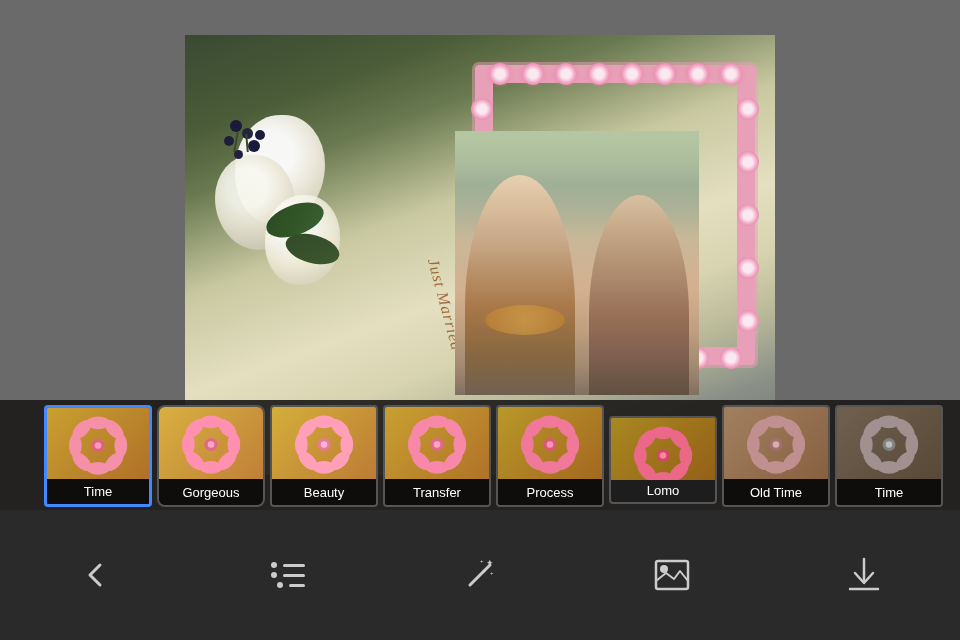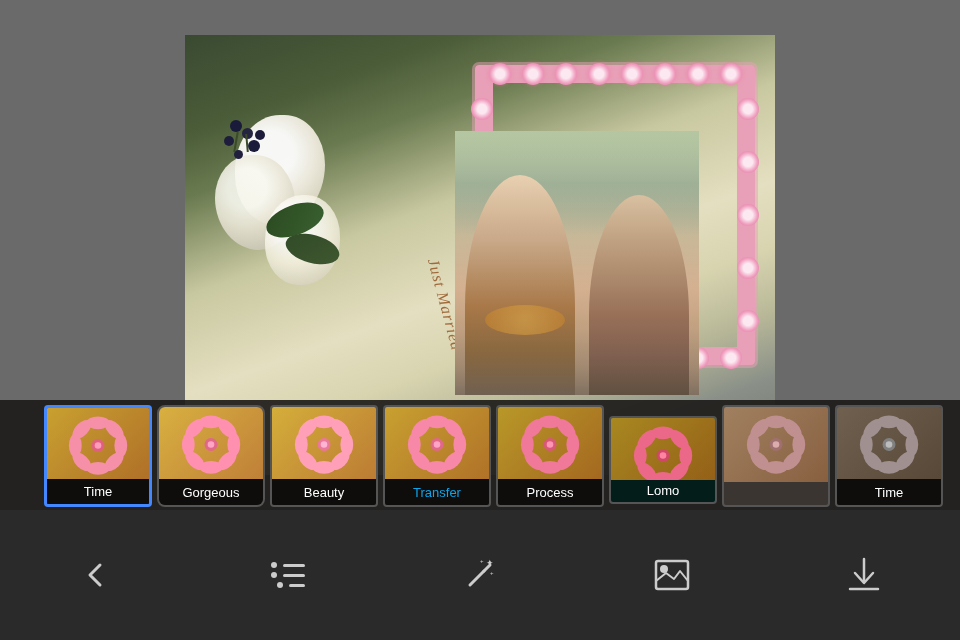--- a/index.html
+++ b/index.html
@@ -303,40 +303,40 @@
               <ellipse cx="32.5" cy="55.3" rx="11.7" ry="6.4" fill="#f888a8" transform="rotate(180.0,32.5,55.3)"></ellipse>
               <ellipse cx="16.4" cy="48.6" rx="11.7" ry="6.4" fill="#f888a8" transform="rotate(225.0,16.4,48.6)"></ellipse>
               <ellipse cx="9.8" cy="32.5" rx="11.7" ry="6.4" fill="#f888a8" transform="rotate(270.0,9.8,32.5)"></ellipse>
               <ellipse cx="16.4" cy="16.4" rx="11.7" ry="6.4" fill="#f888a8" transform="rotate(315.0,16.4,16.4)"></ellipse>
               <ellipse cx="32.5" cy="9.8" rx="11.7" ry="6.4" fill="#f888a8" transform="rotate(360.0,32.5,9.8)"></ellipse>
               <ellipse cx="48.6" cy="16.4" rx="11.7" ry="6.4" fill="#f888a8" transform="rotate(405.0,48.6,16.4)"></ellipse>
       <circle cx="32.5" cy="32.5" r="6.5" fill="#e06888"></circle>
       <circle cx="32.5" cy="32.5" r="3.3" fill="#ffa4c4"></circle>
     </svg></div>
         </div>
-        <div style="width: 100%; height: 27px; background: rgba(0, 0, 0, 0.75); color: #0ea5e9; font-size: 13px; display: flex; align-items: center; justify-content: center; font-family: Arial, sans-serif;">Transfer</div>
+        <div style="width: 100%; height: 27px; background: rgba(0, 0, 0, 0.75); color: #ffffff; font-size: 13px; display: flex; align-items: center; justify-content: center; font-family: Arial, sans-serif;">Transfer</div>
       </div>
       <div class="filter-item" style="display: flex; flex-direction: column; align-items: center; width: 108px; height: 102px; border: 2px solid rgb(85, 85, 85); border-radius: 4px; overflow: hidden; cursor: pointer; flex-shrink: 0; position: relative; background: rgb(58, 53, 48);">
         <div style="width: 100%; height: 75px; position: relative; overflow: hidden; background: linear-gradient(135deg, rgb(184, 152, 40) 0%, rgb(164, 104, 32) 100%);">
           <div style="position: absolute; top: 5px; left: 50%; transform: translateX(-50%);"><svg width="65" height="65" viewBox="0 0 65 65" xmlns="http://www.w3.org/2000/svg">
       <ellipse cx="55.3" cy="32.5" rx="11.7" ry="6.4" fill="#f07898" transform="rotate(90.0,55.3,32.5)"></ellipse>
               <ellipse cx="48.6" cy="48.6" rx="11.7" ry="6.4" fill="#f07898" transform="rotate(135.0,48.6,48.6)"></ellipse>
               <ellipse cx="32.5" cy="55.3" rx="11.7" ry="6.4" fill="#f07898" transform="rotate(180.0,32.5,55.3)"></ellipse>
               <ellipse cx="16.4" cy="48.6" rx="11.7" ry="6.4" fill="#f07898" transform="rotate(225.0,16.4,48.6)"></ellipse>
               <ellipse cx="9.8" cy="32.5" rx="11.7" ry="6.4" fill="#f07898" transform="rotate(270.0,9.8,32.5)"></ellipse>
               <ellipse cx="16.4" cy="16.4" rx="11.7" ry="6.4" fill="#f07898" transform="rotate(315.0,16.4,16.4)"></ellipse>
               <ellipse cx="32.5" cy="9.8" rx="11.7" ry="6.4" fill="#f07898" transform="rotate(360.0,32.5,9.8)"></ellipse>
               <ellipse cx="48.6" cy="16.4" rx="11.7" ry="6.4" fill="#f07898" transform="rotate(405.0,48.6,16.4)"></ellipse>
       <circle cx="32.5" cy="32.5" r="6.5" fill="#d85878"></circle>
       <circle cx="32.5" cy="32.5" r="3.3" fill="#ff94b4"></circle>
     </svg></div>
         </div>
         <div style="width: 100%; height: 27px; background: rgba(0, 0, 0, 0.75); color: white; font-size: 13px; display: flex; align-items: center; justify-content: center; font-family: Arial, sans-serif;">Process</div>
       </div>
-      <div class="filter-item" style="display: flex; flex-direction: column; align-items: center; width: 108px; height: 88px; border: 2px solid rgb(85, 85, 85); border-radius: 4px; overflow: hidden; cursor: pointer; flex-shrink: 0; position: relative; background: #0f766e; margin-top: 8px;">
+      <div class="filter-item" style="display: flex; flex-direction: column; align-items: center; width: 108px; height: 88px; border: 2px solid rgb(85, 85, 85); border-radius: 4px; overflow: hidden; cursor: pointer; flex-shrink: 0; position: relative; background: #737373; margin-top: 8px;">
         <div style="width: 100%; height: 75px; position: relative; overflow: hidden; background: linear-gradient(135deg, rgb(168, 136, 32) 0%, rgb(148, 96, 24) 100%);">
           <div style="position: absolute; top: 5px; left: 50%; transform: translateX(-50%);"><svg width="65" height="65" viewBox="0 0 65 65" xmlns="http://www.w3.org/2000/svg">
       <ellipse cx="55.3" cy="32.5" rx="11.7" ry="6.4" fill="#ec6888" transform="rotate(90.0,55.3,32.5)"></ellipse>
               <ellipse cx="48.6" cy="48.6" rx="11.7" ry="6.4" fill="#ec6888" transform="rotate(135.0,48.6,48.6)"></ellipse>
               <ellipse cx="32.5" cy="55.3" rx="11.7" ry="6.4" fill="#ec6888" transform="rotate(180.0,32.5,55.3)"></ellipse>
               <ellipse cx="16.4" cy="48.6" rx="11.7" ry="6.4" fill="#ec6888" transform="rotate(225.0,16.4,48.6)"></ellipse>
               <ellipse cx="9.8" cy="32.5" rx="11.7" ry="6.4" fill="#ec6888" transform="rotate(270.0,9.8,32.5)"></ellipse>
               <ellipse cx="16.4" cy="16.4" rx="11.7" ry="6.4" fill="#ec6888" transform="rotate(315.0,16.4,16.4)"></ellipse>
               <ellipse cx="32.5" cy="9.8" rx="11.7" ry="6.4" fill="#ec6888" transform="rotate(360.0,32.5,9.8)"></ellipse>
               <ellipse cx="48.6" cy="16.4" rx="11.7" ry="6.4" fill="#ec6888" transform="rotate(405.0,48.6,16.4)"></ellipse>
@@ -354,20 +354,21 @@
               <ellipse cx="32.5" cy="55.3" rx="11.7" ry="6.4" fill="#c09090" transform="rotate(180.0,32.5,55.3)"></ellipse>
               <ellipse cx="16.4" cy="48.6" rx="11.7" ry="6.4" fill="#c09090" transform="rotate(225.0,16.4,48.6)"></ellipse>
               <ellipse cx="9.8" cy="32.5" rx="11.7" ry="6.4" fill="#c09090" transform="rotate(270.0,9.8,32.5)"></ellipse>
               <ellipse cx="16.4" cy="16.4" rx="11.7" ry="6.4" fill="#c09090" transform="rotate(315.0,16.4,16.4)"></ellipse>
               <ellipse cx="32.5" cy="9.8" rx="11.7" ry="6.4" fill="#c09090" transform="rotate(360.0,32.5,9.8)"></ellipse>
               <ellipse cx="48.6" cy="16.4" rx="11.7" ry="6.4" fill="#c09090" transform="rotate(405.0,48.6,16.4)"></ellipse>
       <circle cx="32.5" cy="32.5" r="6.5" fill="#a07070"></circle>
       <circle cx="32.5" cy="32.5" r="3.3" fill="#dcacac"></circle>
     </svg></div>
         </div>
+        <div style="width: 100%; height: 27px; background: rgba(0, 0, 0, 0.75); color: white; font-size: 13px; display: flex; align-items: center; justify-content: center; font-family: Arial, sans-serif;">Old Time</div>
       </div>
       <div class="filter-item" style="display: flex; flex-direction: column; align-items: center; width: 108px; height: 102px; border: 2px solid rgb(85, 85, 85); border-radius: 4px; overflow: hidden; cursor: pointer; flex-shrink: 0; position: relative; background: rgb(58, 53, 48);">
         <div style="width: 100%; height: 75px; position: relative; overflow: hidden; background: linear-gradient(135deg, rgb(112, 96, 80) 0%, rgb(88, 72, 56) 100%);">
           <div style="position: absolute; top: 5px; left: 50%; transform: translateX(-50%);"><svg width="65" height="65" viewBox="0 0 65 65" xmlns="http://www.w3.org/2000/svg">
       <ellipse cx="55.3" cy="32.5" rx="11.7" ry="6.4" fill="#a09090" transform="rotate(90.0,55.3,32.5)"></ellipse>
               <ellipse cx="48.6" cy="48.6" rx="11.7" ry="6.4" fill="#a09090" transform="rotate(135.0,48.6,48.6)"></ellipse>
               <ellipse cx="32.5" cy="55.3" rx="11.7" ry="6.4" fill="#a09090" transform="rotate(180.0,32.5,55.3)"></ellipse>
               <ellipse cx="16.4" cy="48.6" rx="11.7" ry="6.4" fill="#a09090" transform="rotate(225.0,16.4,48.6)"></ellipse>
               <ellipse cx="9.8" cy="32.5" rx="11.7" ry="6.4" fill="#a09090" transform="rotate(270.0,9.8,32.5)"></ellipse>
               <ellipse cx="16.4" cy="16.4" rx="11.7" ry="6.4" fill="#a09090" transform="rotate(315.0,16.4,16.4)"></ellipse>

